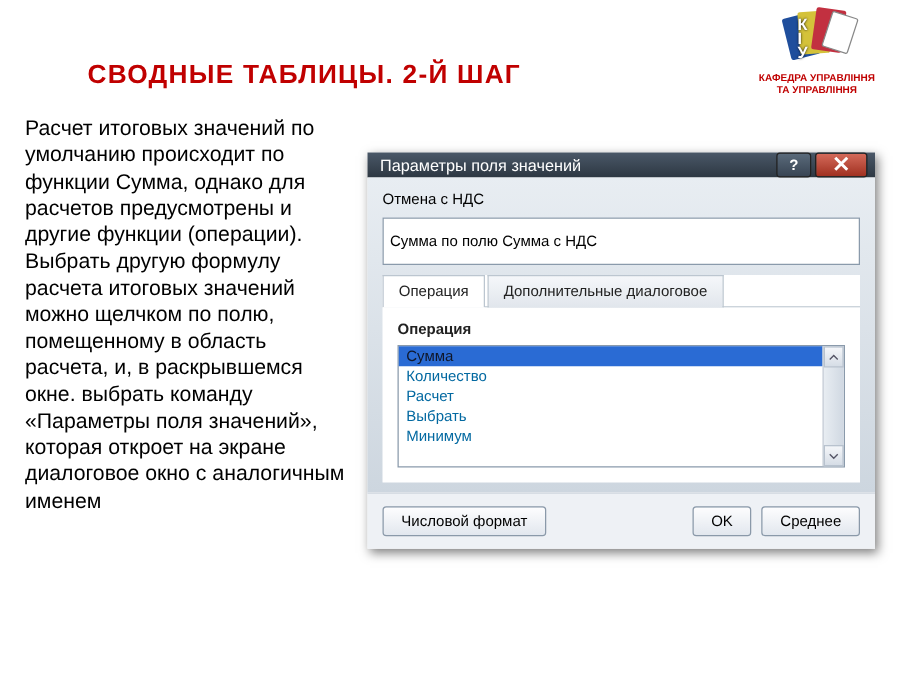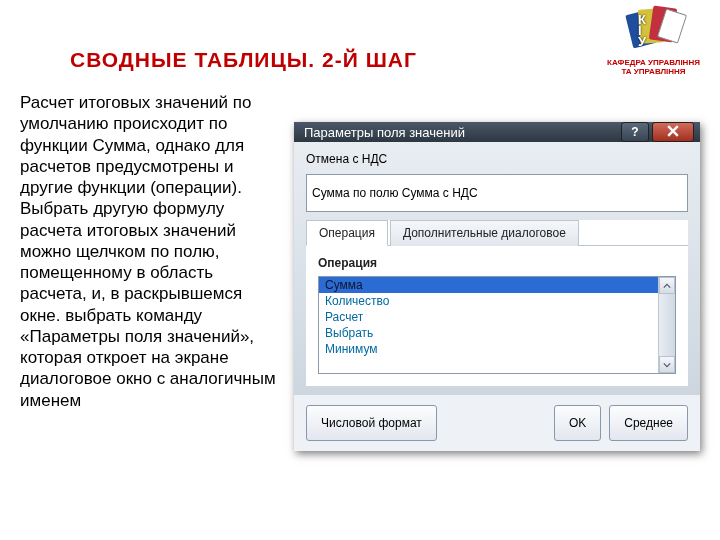--- a/index.html
+++ b/index.html
@@ -143,21 +143,21 @@
   .scroll-btn svg { width: 8px; height: 8px; }
   .scroll-track { flex:1; }
   .dialog-footer {
     padding: 10px 12px;
     display: flex;
     align-items: center;
     background: #eef1f5;
     border-top: 1px solid #d0d6de;
   }
   .dlg-btn {
-    height: 36px;
+    height: 24px;
     padding: 0 14px;
     font-size: 12px;
     border: 1px solid #8a99a9;
     background: linear-gradient(#fdfdfe,#e2e7ee);
     border-radius: 3px;
     color: #000;
     display: flex; align-items: center;
   }
   .footer-spacer { flex: 1; }
   .dlg-btn + .dlg-btn { margin-left: 8px; }

